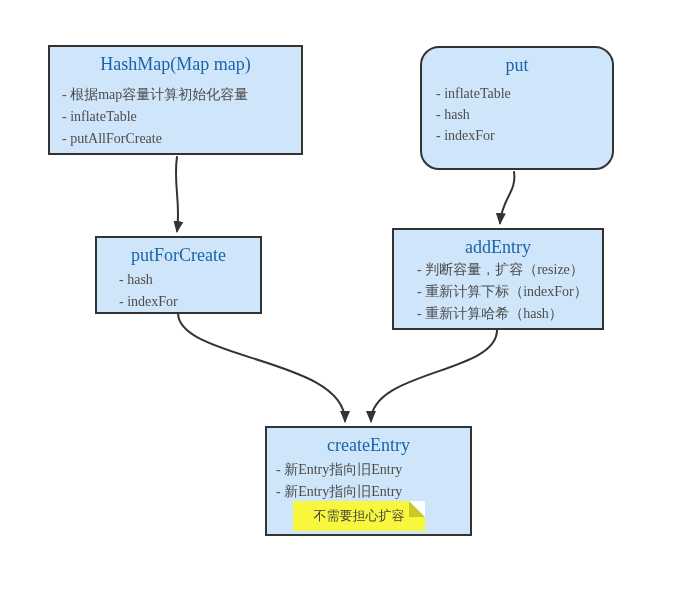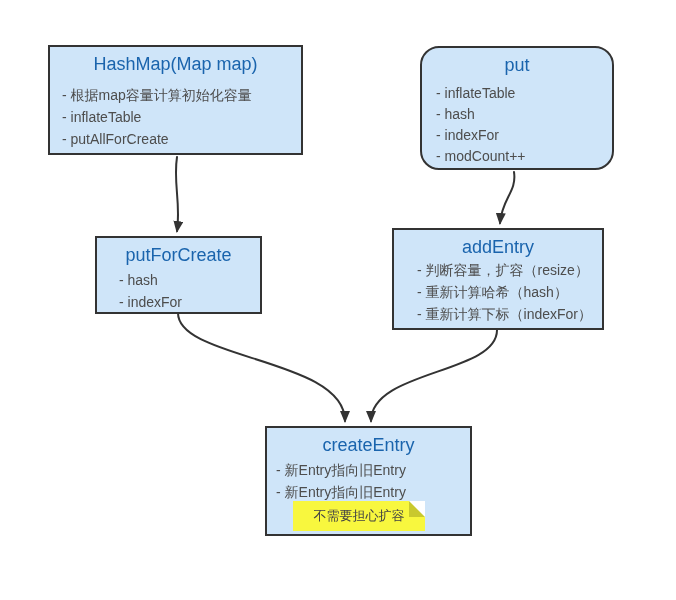--- a/index.html
+++ b/index.html
@@ -21,20 +21,21 @@
   }
   .canvas{position:relative;width:676px;height:600px;background:var(--background);}
   .edges{position:absolute;left:0;top:0;width:676px;height:600px;pointer-events:none;}
   .edges path.connector{fill:none;stroke:var(--arrow);stroke-width:2;stroke-linecap:round;}
   .edges .arrowhead{fill:var(--arrow);}
   .node{
     position:absolute;
     background:var(--node-fill);
     border:2px solid var(--node-border);
     padding-top:5px;
+    font-family:Liberation Serif, serif;
   }
   .node-title{
     color:var(--title-text);
     font-size:18px;line-height:24px;
     text-align:center;
     white-space:nowrap;
   }
   .node-items{color:var(--body-text);font-size:14px;}
   .node-item{line-height:22px;white-space:nowrap;}
   .n1 .node-title{margin-bottom:8px;}
@@ -92,38 +93,37 @@
       <div class="node-item">- putAllForCreate</div>
     </div>
   </div>
 
   <div class="node n2" style="left:420px;top:46px;width:194px;height:124px;border-radius:19px;">
     <div class="node-title">put</div>
     <div class="node-items">
       <div class="node-item">- inflateTable</div>
       <div class="node-item">- hash</div>
       <div class="node-item">- indexFor</div>
-      <div class="node-item">- modCount++</div>
     </div>
   </div>
 
   <div class="node n3" style="left:95px;top:236px;width:167px;height:78px;">
     <div class="node-title">putForCreate</div>
     <div class="node-items">
       <div class="node-item">- hash</div>
       <div class="node-item">- indexFor</div>
     </div>
   </div>
 
   <div class="node n4" style="left:392px;top:228px;width:212px;height:102px;">
     <div class="node-title">addEntry</div>
     <div class="node-items">
       <div class="node-item">- 判断容量，扩容（resize）</div>
+      <div class="node-item">- 重新计算下标（indexFor）</div>
       <div class="node-item">- 重新计算哈希（hash）</div>
-      <div class="node-item">- 重新计算下标（indexFor）</div>
     </div>
   </div>
 
   <div class="node n5" style="left:265px;top:426px;width:207px;height:110px;">
     <div class="node-title">createEntry</div>
     <div class="node-items">
       <div class="node-item">- 新Entry指向旧Entry</div>
       <div class="node-item">- 新Entry指向旧Entry</div>
     </div>
     <div class="note">

